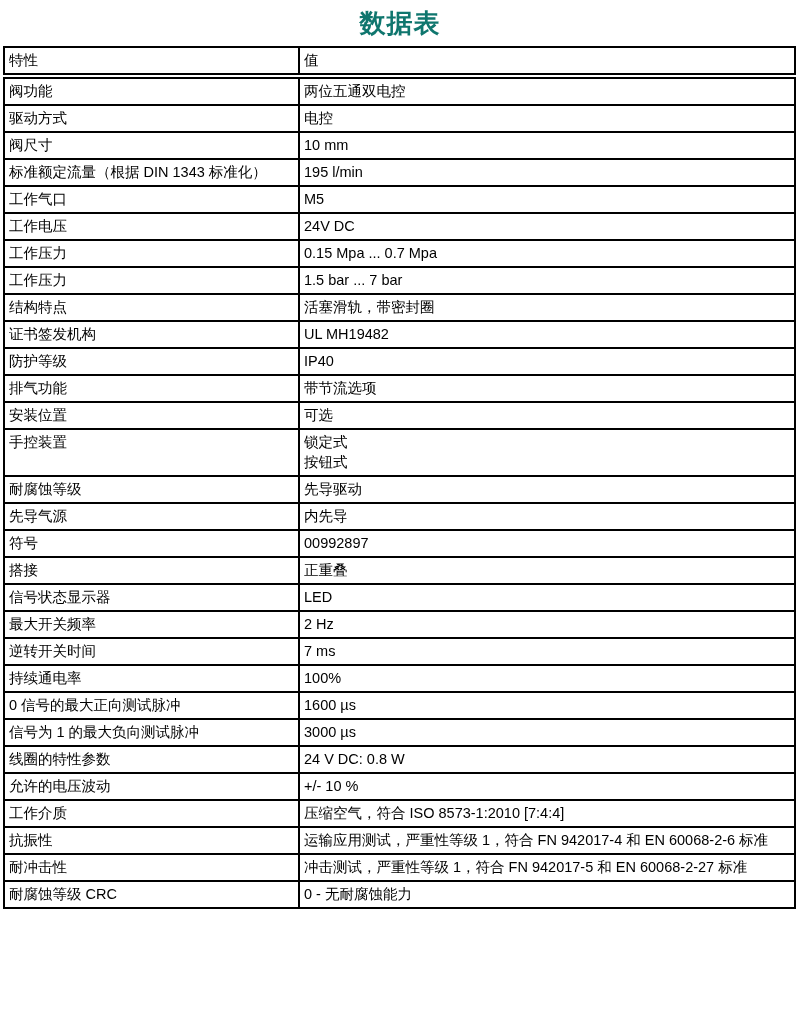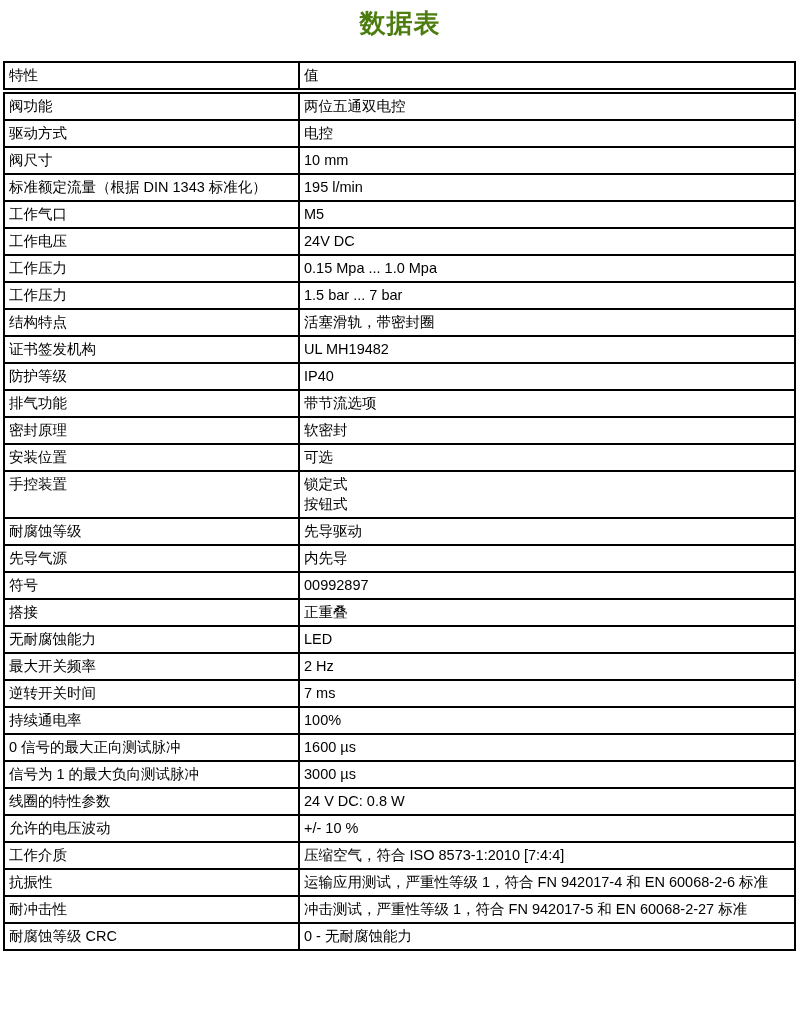--- a/index.html
+++ b/index.html
@@ -10,22 +10,22 @@
     color: #000000;
   }
   .page {
     width: 800px;
     box-sizing: border-box;
   }
   .title {
     text-align: center;
     font-size: 26px;
     font-weight: bold;
-    color: #4d7c0f;
-    margin: 6px 0 20px 0;
+    color: #0f766e;
+    margin: 6px 0 5px 0;
     letter-spacing: 1px;
   }
   table.spec-table {
     border-collapse: collapse;
     table-layout: fixed;
     width: 793px;
     margin-left: 3px;
   }
   table.spec-table col.c1 { width: 295px; }
   table.spec-table th,
@@ -83,45 +83,41 @@
         <tr>
           <td class="row-label-cell">工作气口</td>
           <td class="row-value-cell">M5</td>
         </tr>
         <tr>
           <td class="row-label-cell">工作电压</td>
           <td class="row-value-cell">24V DC</td>
         </tr>
         <tr>
           <td class="row-label-cell">工作压力</td>
-          <td class="row-value-cell">0.15 Mpa ... 1.0 Mpa</td>
+          <td class="row-value-cell">0.15 Mpa ... 0.7 Mpa</td>
         </tr>
         <tr>
           <td class="row-label-cell">工作压力</td>
           <td class="row-value-cell">1.5 bar ... 7 bar</td>
         </tr>
         <tr>
           <td class="row-label-cell">结构特点</td>
           <td class="row-value-cell">活塞滑轨，带密封圈</td>
         </tr>
         <tr>
           <td class="row-label-cell">证书签发机构</td>
           <td class="row-value-cell">UL MH19482</td>
         </tr>
         <tr>
           <td class="row-label-cell">防护等级</td>
           <td class="row-value-cell">IP40</td>
         </tr>
         <tr>
           <td class="row-label-cell">排气功能</td>
           <td class="row-value-cell">带节流选项</td>
-        </tr>
-        <tr>
-          <td class="row-label-cell">密封原理</td>
-          <td class="row-value-cell">软密封</td>
         </tr>
         <tr>
           <td class="row-label-cell">安装位置</td>
           <td class="row-value-cell">可选</td>
         </tr>
         <tr>
           <td class="row-label-cell">手控装置</td>
           <td class="row-value-cell">锁定式
 按钮式</td>
         </tr>
@@ -135,21 +131,21 @@
         </tr>
         <tr>
           <td class="row-label-cell">符号</td>
           <td class="row-value-cell">00992897</td>
         </tr>
         <tr>
           <td class="row-label-cell">搭接</td>
           <td class="row-value-cell">正重叠</td>
         </tr>
         <tr>
-          <td class="row-label-cell">无耐腐蚀能力</td>
+          <td class="row-label-cell">信号状态显示器</td>
           <td class="row-value-cell">LED</td>
         </tr>
         <tr>
           <td class="row-label-cell">最大开关频率</td>
           <td class="row-value-cell">2 Hz</td>
         </tr>
         <tr>
           <td class="row-label-cell">逆转开关时间</td>
           <td class="row-value-cell">7 ms</td>
         </tr>

